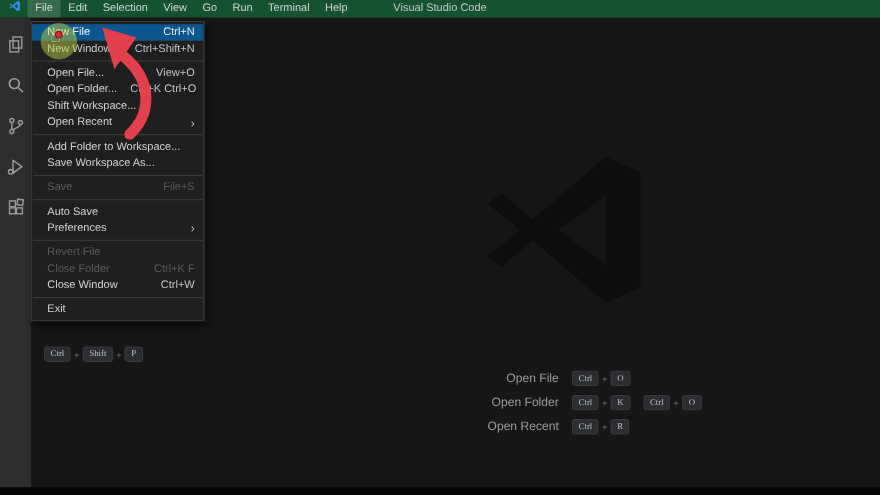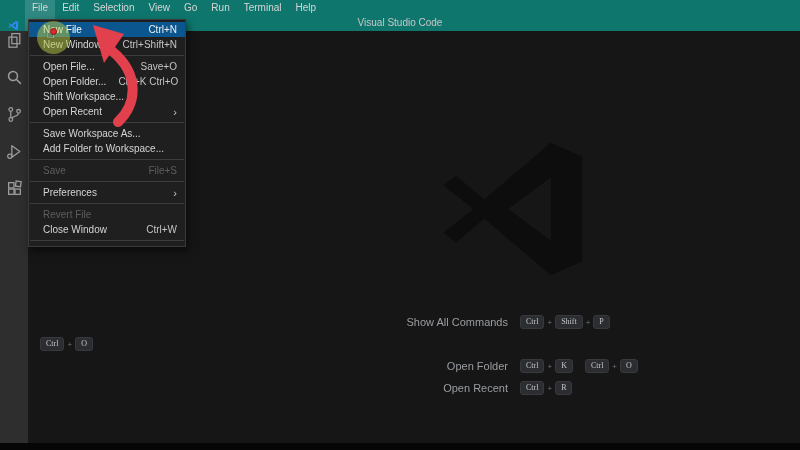--- a/index.html
+++ b/index.html
@@ -5,22 +5,22 @@
   * { margin:0; padding:0; box-sizing:border-box; }
   html,body { background:#000; }
   .screen {
     position:relative; width:800px; height:450px; overflow:hidden;
     background:var(--editor-bg,#161616);
     font-family:"Liberation Sans", sans-serif;
     -webkit-font-smoothing:antialiased;
   }
   
   .titlebar {
-    position:absolute; top:0; left:0; right:0; height:31px;
-    background:#0f766e; display:flex; align-items:flex-end; z-index:5;
+    position:absolute; top:0; left:0; right:0; height:16px;
+    background:#14532d; display:flex; align-items:flex-start; z-index:5;
   }
   .vslogo { width:11px; height:11px; margin:0 6px 0 8px; display:inline-flex; }
   .vslogo svg { width:100%; height:100%; }
   .menubar { display:flex; height:100%; }
   .menubar-item {
     font-size:10px; color:#d6d6d6; padding:0 7px; line-height:16px;
     height:100%; cursor:default; white-space:nowrap;
   }
   .menubar-item.active { background:rgba(255,255,255,0.14); }
   .window-title {
@@ -149,32 +149,32 @@
         </svg>
       </div>
     </div>
 
   <div class="editor">
     <svg class="watermark" viewBox="0 0 100 100">
       <path fill-rule="evenodd" fill="#0d0d0d" d="M72 8 L92 17 L92 83 L72 92 L30 56 L12 71 L4 65 L23 50 L4 35 L12 29 L30 44 Z M72 30 L45 50 L72 70 Z"></path>
     </svg>
     <div class="shortcuts" id="shortcuts">
         <div class="sc-row">
-          <div class="sc-label">Show All Commands</div>
           <div class="sc-keys">
             <span class="sc-group">
               <span class="kbd">Ctrl</span>
               <span class="kplus">+</span>
               <span class="kbd">Shift</span>
               <span class="kplus">+</span>
               <span class="kbd">P</span>
             </span>
           </div>
         </div>
         <div class="sc-row">
+          <div class="sc-label">Open File</div>
           <div class="sc-keys">
             <span class="sc-group">
               <span class="kbd">Ctrl</span>
               <span class="kplus">+</span>
               <span class="kbd">O</span>
             </span>
           </div>
         </div>
         <div class="sc-row">
           <div class="sc-label">Open Folder</div>
@@ -209,59 +209,69 @@
         <span class="mi-label">New File</span>
         <span class="mi-shortcut">Ctrl+N</span>
       </div>
       <div class="menu-item">
         <span class="mi-label">New Window</span>
         <span class="mi-shortcut">Ctrl+Shift+N</span>
       </div>
       <div class="menu-sep"></div>
       <div class="menu-item">
         <span class="mi-label">Open File...</span>
-        <span class="mi-shortcut">Save+O</span>
+        <span class="mi-shortcut">View+O</span>
       </div>
       <div class="menu-item">
         <span class="mi-label">Open Folder...</span>
         <span class="mi-shortcut">Ctrl+K Ctrl+O</span>
       </div>
       <div class="menu-item">
         <span class="mi-label">Shift Workspace...</span>
       </div>
       <div class="menu-item">
         <span class="mi-label">Open Recent</span>
         <span class="mi-sub">›</span>
       </div>
       <div class="menu-sep"></div>
       <div class="menu-item">
+        <span class="mi-label">Add Folder to Workspace...</span>
+      </div>
+      <div class="menu-item">
         <span class="mi-label">Save Workspace As...</span>
-      </div>
-      <div class="menu-item">
-        <span class="mi-label">Add Folder to Workspace...</span>
       </div>
       <div class="menu-sep"></div>
       <div class="menu-item disabled">
         <span class="mi-label">Save</span>
         <span class="mi-shortcut">File+S</span>
       </div>
       <div class="menu-sep"></div>
       <div class="menu-item">
+        <span class="mi-label">Auto Save</span>
+      </div>
+      <div class="menu-item">
         <span class="mi-label">Preferences</span>
         <span class="mi-sub">›</span>
       </div>
       <div class="menu-sep"></div>
       <div class="menu-item disabled">
         <span class="mi-label">Revert File</span>
       </div>
+      <div class="menu-item disabled">
+        <span class="mi-label">Close Folder</span>
+        <span class="mi-shortcut">Ctrl+K F</span>
+      </div>
       <div class="menu-item">
         <span class="mi-label">Close Window</span>
         <span class="mi-shortcut">Ctrl+W</span>
       </div>
       <div class="menu-sep"></div>
+      <div class="menu-item">
+        <span class="mi-label">Exit</span>
+      </div>
     </div>
 
   <div class="annotation-layer">
     <div class="click-circle"></div>
     <div class="hand-cursor">☝</div>
     <div class="click-dot"></div>
     <svg class="arrow-svg" viewBox="0 0 60 105">
       <path d="M33,100 C52,82 55,52 27,29" fill="none" stroke="#e3404d" stroke-width="10" stroke-linecap="round"></path>
       <polygon points="8,3 39,12 19,41" fill="#e3404d"></polygon>
     </svg>

